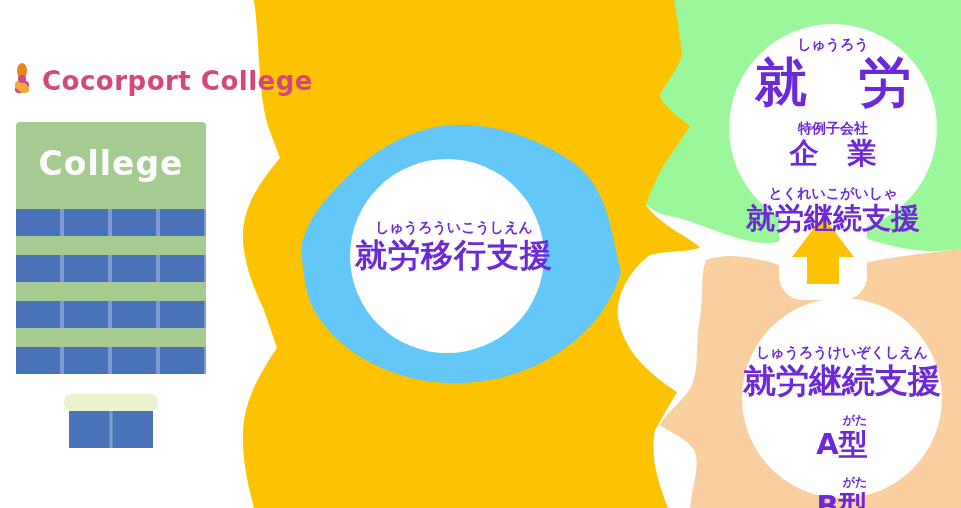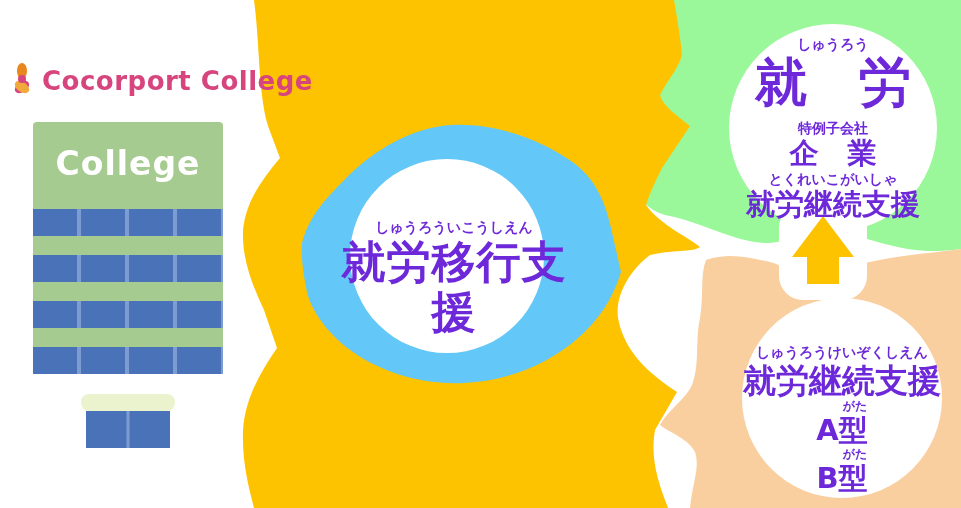--- a/index.html
+++ b/index.html
@@ -3,21 +3,21 @@
 <meta charset="utf-8">
 <style>
   html,body{margin:0;padding:0;background:#ffffff;}
   .stage{
     position:relative;width:961px;height:508px;overflow:hidden;background:#fff;
     font-family:"DejaVu Sans","Liberation Sans",sans-serif;
   }
   .bg-svg{position:absolute;left:0;top:0;width:961px;height:508px;}
 
   
-  .building{position:absolute;left:33px;top:122px;width:190px;height:242px;}
+  .building{position:absolute;left:16px;top:122px;width:190px;height:242px;}
   .b-wall{position:absolute;inset:0;background:#A6CB90;border-radius:4px;}
   .b-sign{
     position:absolute;top:22px;left:0;width:100%;text-align:center;
     font-size:33px;font-weight:800;color:#ffffff;letter-spacing:1px;
   }
   .b-band{
     position:absolute;left:0;width:100%;height:27px;background:#4A72B8;
     background-image:repeating-linear-gradient(90deg,transparent 0,transparent 44px,#7E9CD1 44px,#7E9CD1 48px);
   }
   .band1{top:87px;}.band2{top:133px;}.band3{top:179px;}.band4{top:225px;}
@@ -27,26 +27,26 @@
 
   
   .logo{position:absolute;left:6px;top:62px;display:flex;align-items:center;gap:4px;}
   .logo-text{font-size:26px;font-weight:800;color:#D6457E;letter-spacing:0.5px;white-space:nowrap;}
 
   
   .txt{position:absolute;text-align:center;color:#6d28d9;}
   .furi{display:block;font-size:14px;font-weight:700;line-height:1.25;}
   .furi-sm{display:block;font-size:12px;font-weight:700;line-height:1.2;}
   .shift-r{display:inline-block;transform:translateX(13px);}
-  .title-lg{display:block;font-size:44px;font-weight:800;line-height:1.15;letter-spacing:1px;}
+  .title-lg{display:block;font-size:32px;font-weight:800;line-height:1.15;letter-spacing:1px;}
   .title-xl{display:block;font-size:52px;font-weight:800;line-height:1.1;}
   .title-md{display:block;font-size:33px;font-weight:800;line-height:1.15;}
   .label-md{display:block;font-size:29px;font-weight:700;line-height:1.15;}
   .mt8{margin-top:9px;}
-  .mt3{margin-top:0;}
+  .mt3{margin-top:14px;}
 
   .center-txt{left:334px;top:219px;width:240px;}
   .employ-txt{left:731px;top:36px;width:204px;}
   .cont-txt{left:720px;top:344px;width:244px;}
 </style>
 </head>
 <body>
 
 <div class="stage">
 

